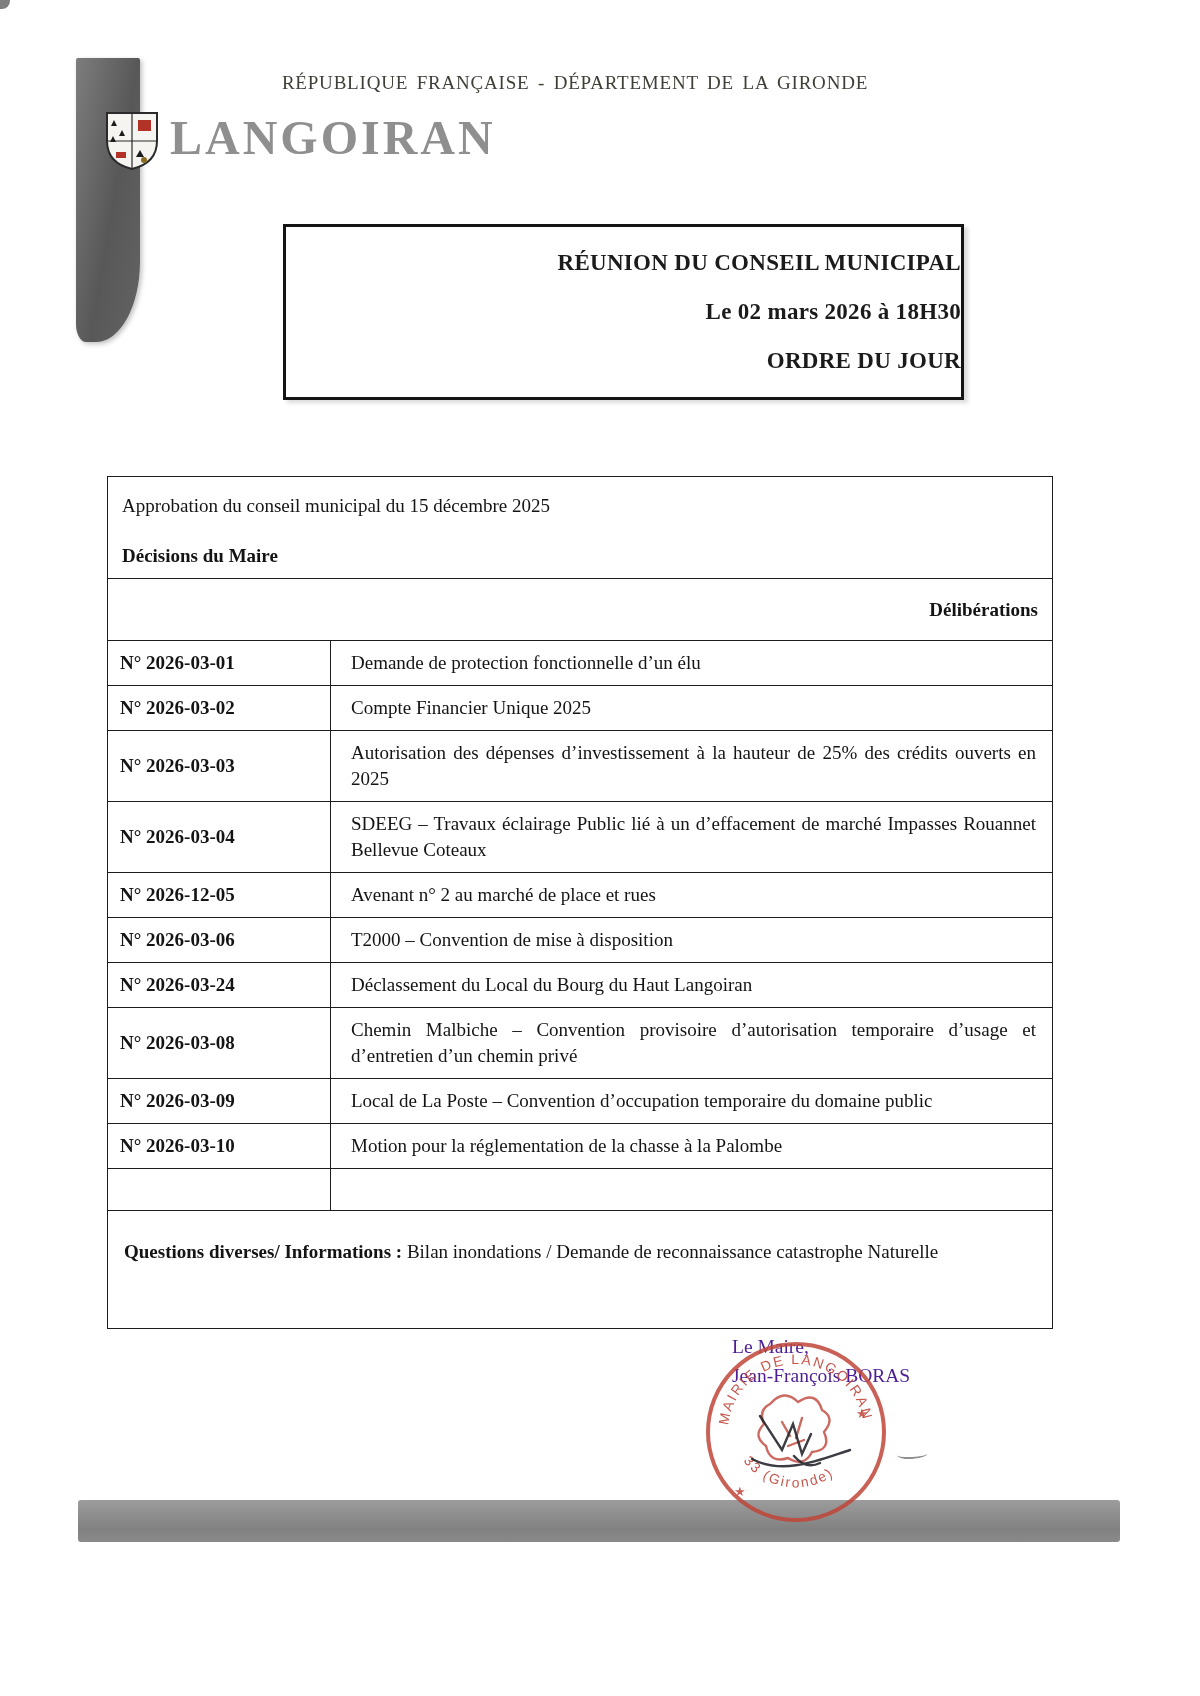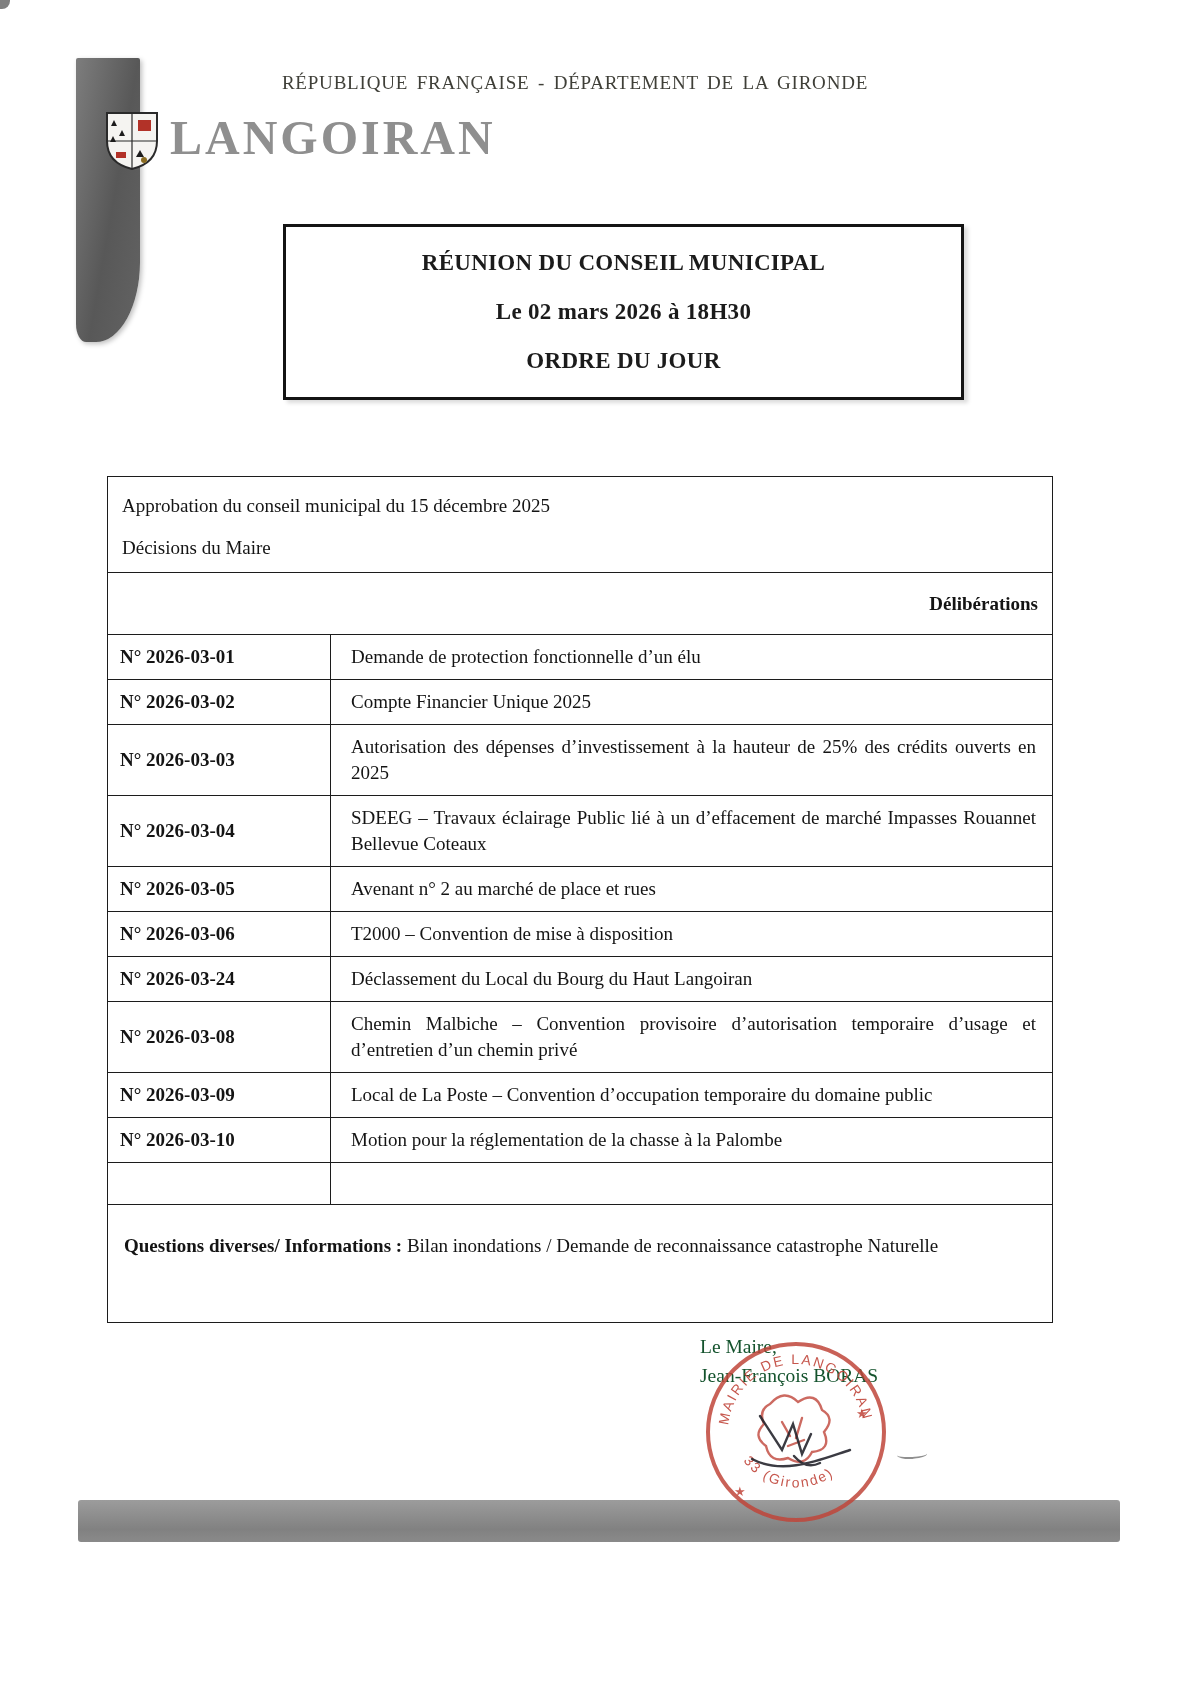--- a/index.html
+++ b/index.html
@@ -37,54 +37,54 @@
     color:#8f8f8f; font-weight:700;
   }
 
   
   .title-box {
     position:absolute; left:283px; top:224px;
     width:681px; height:176px;
     border:3px solid #141414;
     background:#fff;
     display:flex; flex-direction:column;
-    justify-content:space-evenly; align-items:center;
+    justify-content:space-evenly; align-items:flex-end;
     text-align:center;
     box-shadow:4px 3px 4px rgba(0,0,0,0.14);
   }
   .title-box div { font-weight:bold; font-size:23px; letter-spacing:0.3px; }
 
   
   .agenda-table {
     position:absolute; left:107px; top:476px;
     width:946px;
     border-collapse:collapse;
     font-size:19px; line-height:26px;
     color:#141414;
   }
   .agenda-table td {
     border:1.6px solid #1c1c1c;
     padding:9px 14px;
     vertical-align:middle;
   }
   .intro-row td { height:96px; vertical-align:top; padding-top:16px; }
-  .intro-line2 { margin-top:16px; }
+  .intro-line2 { margin-top:24px;font-weight:bold; }
   .section-row td {
     height:62px; text-align:right; font-weight:bold; vertical-align:middle;
   }
   td.num { font-weight:bold; padding-left:12px; white-space:nowrap; }
   td.desc { text-align:justify; padding-left:20px; padding-right:16px; }
   .empty-row td { height:42px; }
   .questions-row td { height:118px; vertical-align:top; padding-top:28px; padding-left:16px; }
   .questions-row .bold { font-weight:bold; }
 
   
   .signature-block {
-    position:absolute; left:700px; top:1332px;
-    font-size:19.5px; line-height:29px; color:#14532d;
+    position:absolute; left:732px; top:1332px;
+    font-size:19.5px; line-height:29px; color:#4c1d95;
     z-index:3;
   }
   .stamp-svg {
     position:absolute; left:698px; top:1338px;
     width:196px; height:192px;
     z-index:5; pointer-events:none;
   }
 
   
   .bottom-bar {
@@ -155,21 +155,21 @@
   </tr>
   <tr>
     <td class="num">N° 2026-03-03</td>
     <td class="desc">Autorisation des dépenses d’investissement à la hauteur de 25% des crédits ouverts en 2025</td>
   </tr>
   <tr>
     <td class="num">N° 2026-03-04</td>
     <td class="desc">SDEEG – Travaux éclairage Public lié à un d’effacement de marché Impasses Rouannet Bellevue Coteaux</td>
   </tr>
   <tr>
-    <td class="num">N° 2026-03-05</td>
+    <td class="num">N° 2026-12-05</td>
     <td class="desc">Avenant n° 2 au marché de place et rues</td>
   </tr>
   <tr>
     <td class="num">N° 2026-03-06</td>
     <td class="desc">T2000 – Convention de mise à disposition</td>
   </tr>
   <tr>
     <td class="num">N° 2026-03-24</td>
     <td class="desc">Déclassement du Local du Bourg du Haut Langoiran</td>
   </tr>

